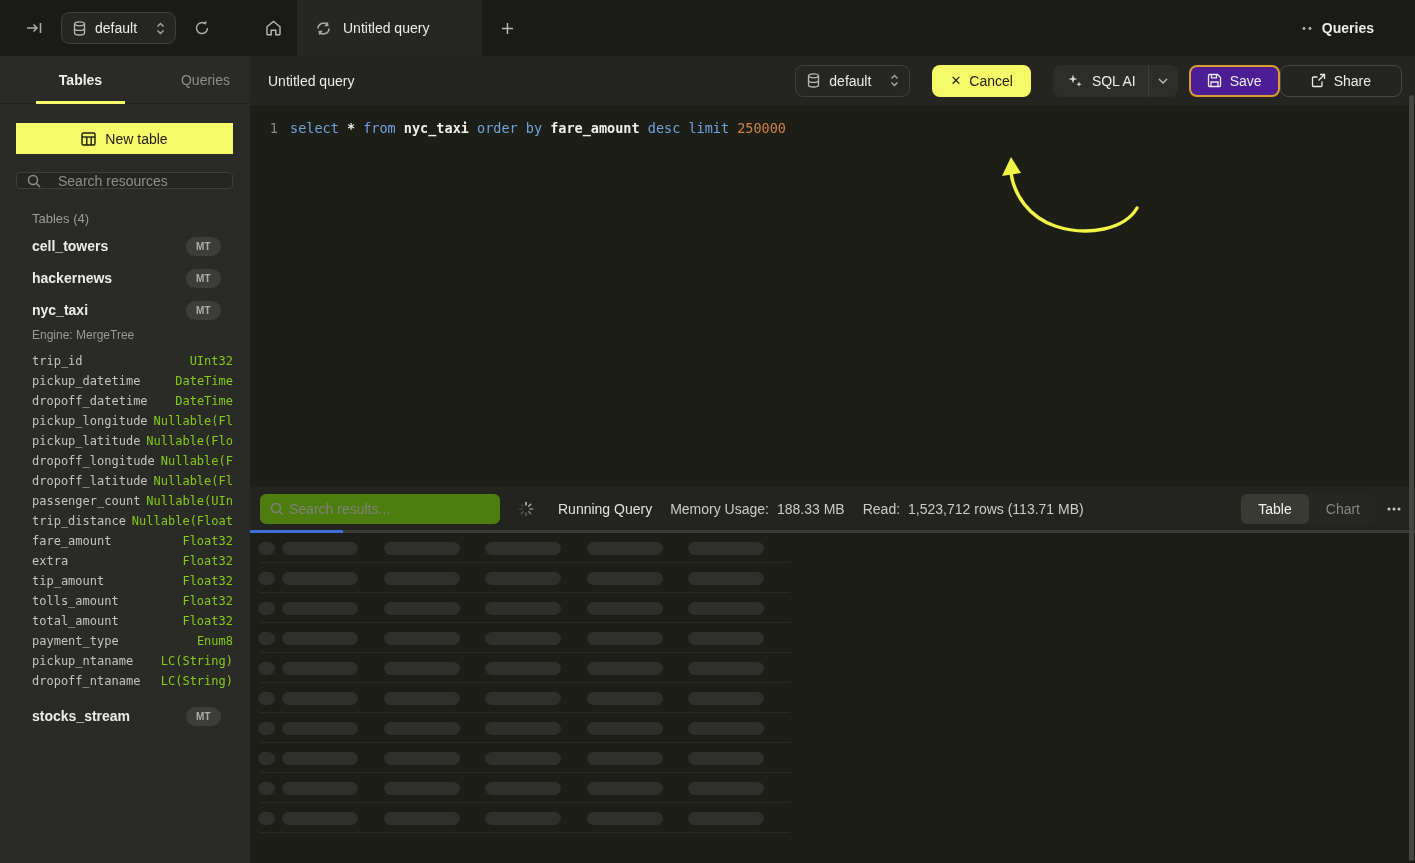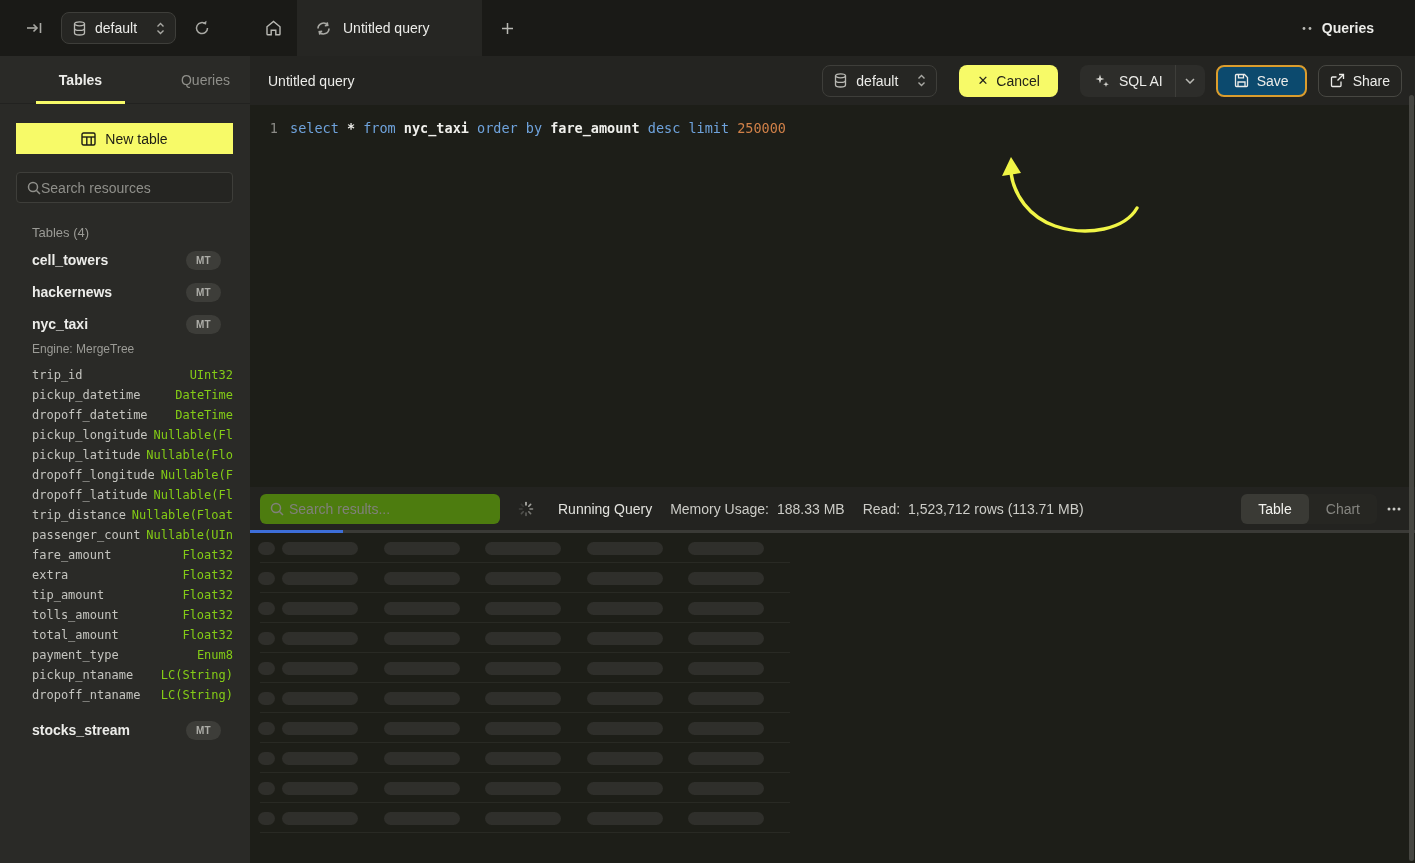--- a/index.html
+++ b/index.html
@@ -34,23 +34,23 @@
              background:#2A2A27; z-index:4; }
   .sb-tabs { height:48px; display:flex; border-bottom:1px solid #222220; }
   .sb-tab { flex:1; background:none; border:none; font-size:14px; cursor:pointer; position:relative;margin-left:36px; }
   .sb-tab.active { color:#ECECE9; font-weight:700; }
   .sb-tab.inactive { color:#8F8F8A; }
   .sb-tab.active::after { content:""; position:absolute; left:0; right:0; bottom:-1px; height:3px;
                           background:var(--yellow); }
   .newtable-btn { display:flex; align-items:center; justify-content:center; gap:9px;
                   margin:19px 16px 0 16px; width:217px; height:31px; background:var(--yellow);
                   color:#1D1D14; border:none; border-radius:0; font-size:14px; cursor:pointer; }
-  .sb-search { margin:18px 16px 0 16px; width:217px; height:31px; background:#252522;
+  .sb-search { margin:18px 16px 0 16px; width:217px; height:17px; background:#252522;
                border:1px solid #3E3E3A; border-radius:4px; display:flex; align-items:center;
-               gap:0; padding:0 10px; color:#8F8F8A; }
+               gap:17px; padding:0 10px; color:#8F8F8A; }
   .sb-search input { flex:1; background:none; border:none; outline:none; color:#D5D5D0;
                      font-size:14px; font-family:"Liberation Sans",sans-serif; }
   .sb-search input::placeholder { color:#8F8F8A; }
   .sb-section { margin:22px 0 4px 32px; font-size:13px; color:#9B9B96; }
   .tbl-item { height:32px; display:flex; align-items:center; justify-content:space-between;
               padding:0 29px 0 32px; cursor:pointer; }
   .tbl-name { font-size:14px; font-weight:600; color:#ECECE9; }
   .badge { background:#3D3D39; color:#ADADA8; font-size:10px; font-weight:700;
            padding:4px 10px; border-radius:10px; letter-spacing:.3px; }
   .engine-line { height:18px; line-height:18px; padding-left:32px; font-size:12px; color:#9B9B96; }
@@ -71,23 +71,23 @@
   .btn { height:32px; display:flex; align-items:center; gap:8px; border-radius:8px;
          font-size:14px; cursor:pointer; border:none; }
   .btn-cancel { background:var(--yellow); color:#23231A; padding:0 18px; margin-left:22px; }
   .btn-cancel .x { font-size:13px; }
   .sqlai-wrap { display:flex; align-items:center; height:32px; background:#2D2D2A;
                 border-radius:8px; margin-left:22px; overflow:hidden; }
   .sqlai-main { display:flex; align-items:center; gap:9px; padding:0 12px 0 14px; height:100%;
                 background:none; border:none; color:#ECECE9; font-size:14px; cursor:pointer; }
   .sqlai-caret { width:30px; height:100%; display:flex; align-items:center; justify-content:center;
                  background:none; border:none; border-left:1px solid #3E3E3A; color:#B9B9B4; cursor:pointer; }
-  .btn-save { background:#0c4a6e; border:2px solid var(--save-border); color:#ECECE9;
+  .btn-save { background:#4c1d95; border:2px solid var(--save-border); color:#ECECE9;
               padding:0 16px; margin-left:11px; }
-  .btn-share { background:none; border:1px solid #474742; color:#ECECE9; padding:0 11px; margin-left:11px; }
+  .btn-share { background:none; border:1px solid #474742; color:#ECECE9; padding:0 30px; }
   .qh-select { margin-left:0; }
 
   
   .editor { height:382px; position:relative; background:#1D1E18; }
   .code-line { position:absolute; left:0; top:13px; display:flex; font-family:"DejaVu Sans Mono",monospace;
                font-size:13.5px; line-height:21px; }
   .line-no { width:28px; text-align:right; color:#8A8A85; margin-right:12px; }
   .tok-keyword { color:#6FA3DC; }
   .tok-identifier { color:#F0F0EC; font-weight:700; }
   .tok-number { color:#D08048; }
@@ -279,26 +279,26 @@
         </div>
         <div class="col-row">
           <span class="col-name">dropoff_longitude</span>
           <span class="col-type">Nullable(F</span>
         </div>
         <div class="col-row">
           <span class="col-name">dropoff_latitude</span>
           <span class="col-type">Nullable(Fl</span>
         </div>
         <div class="col-row">
+          <span class="col-name">passenger_count</span>
+          <span class="col-type">Nullable(UIn</span>
+        </div>
+        <div class="col-row">
           <span class="col-name">trip_distance</span>
           <span class="col-type">Nullable(Float</span>
-        </div>
-        <div class="col-row">
-          <span class="col-name">passenger_count</span>
-          <span class="col-type">Nullable(UIn</span>
         </div>
         <div class="col-row">
           <span class="col-name">fare_amount</span>
           <span class="col-type">Float32</span>
         </div>
         <div class="col-row">
           <span class="col-name">extra</span>
           <span class="col-type">Float32</span>
         </div>
         <div class="col-row">

